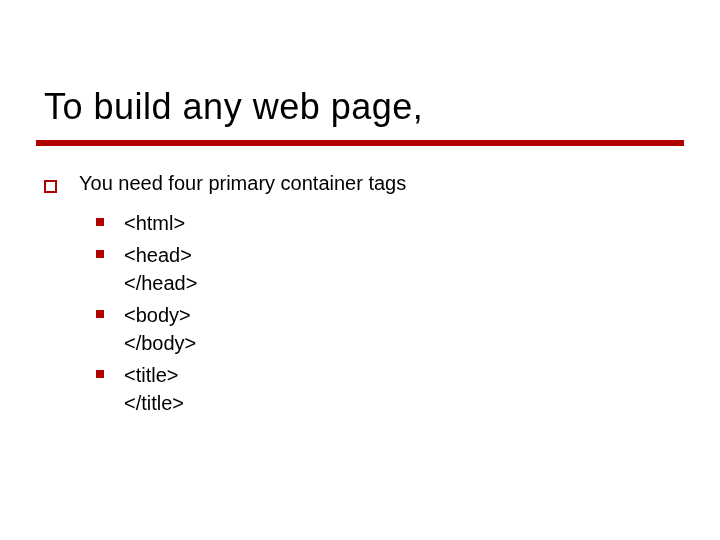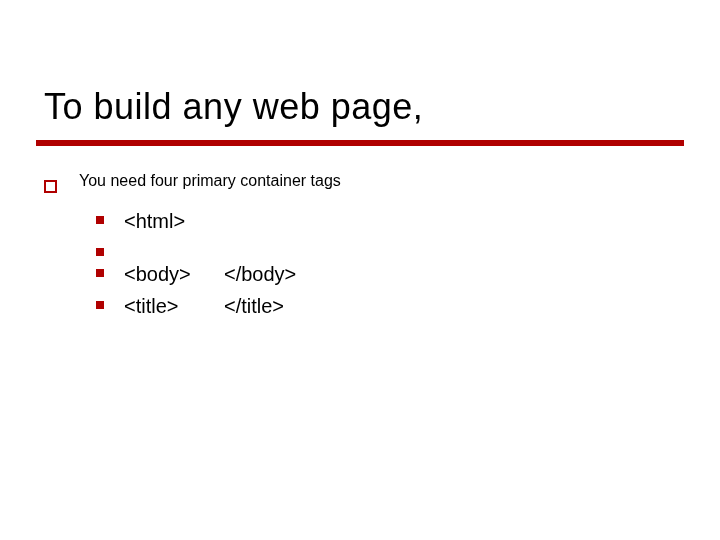--- a/index.html
+++ b/index.html
@@ -46,21 +46,21 @@
   .lvl1 .bullet-outline {
     width: 13px;
     height: 13px;
     border: 2px solid #b00000;
     box-sizing: border-box;
     margin-top: 8px;
     margin-right: 22px;
     flex: none;
   }
   .lvl1 .text {
-    font-size: 16px;
+    font-size: 20px;
   }
   .lvl2-group {
     margin-left: 52px;
   }
   .lvl2 {
     display: flex;
     align-items: flex-start;
     margin-bottom: 4px;
   }
   .lvl2 .bullet-solid {
@@ -68,20 +68,21 @@
     height: 8px;
     background: #b00000;
     margin-top: 9px;
     margin-right: 20px;
     flex: none;
   }
   .lvl2 .cols {
     display: flex;
     font-size: 20px;
     line-height: 28px;
+    flex-direction: column;
   }
   .lvl2 .col-open {
     width: 100px;
   }
   .lvl2 .col-close {
   }
 </style>
 </head>
 <body>
 
@@ -101,20 +102,24 @@
 
       <div class="lvl2">
         <span class="bullet-solid"></span>
         <span class="cols">
           <span class="col-open">&lt;html&gt;</span>
         </span>
       </div>
 
       <div class="lvl2">
         <span class="bullet-solid"></span>
+        <span class="cols">
+          <span class="col-open">&lt;head&gt;</span>
+          <span class="col-close">&lt;/head&gt;</span>
+        </span>
       </div>
 
       <div class="lvl2">
         <span class="bullet-solid"></span>
         <span class="cols">
           <span class="col-open">&lt;body&gt;</span>
           <span class="col-close">&lt;/body&gt;</span>
         </span>
       </div>
 

